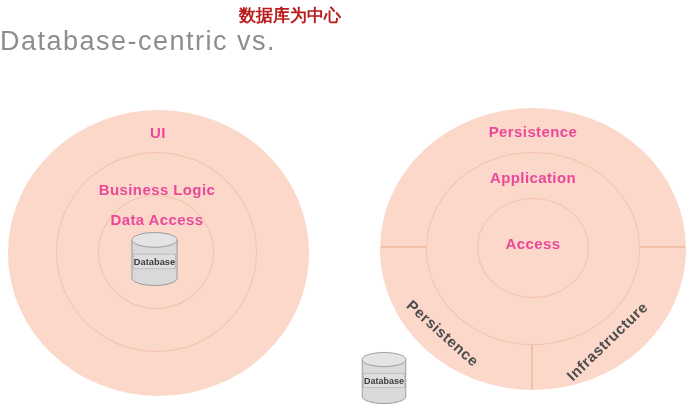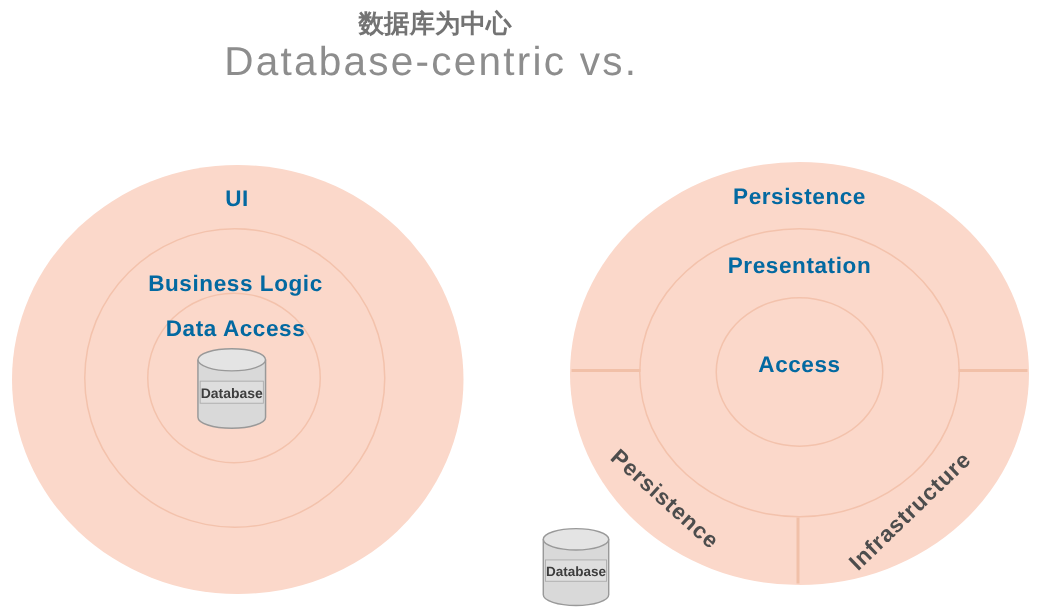--- a/index.html
+++ b/index.html
@@ -2,33 +2,33 @@
 <html><head>
 <meta charset="utf-8">
 <style>
   html,body { margin:0; padding:0; background:#ffffff; }
   .stage {
     position:relative; width:693px; height:410px; background:#ffffff;
     overflow:hidden; font-family:"Liberation Sans", sans-serif;
   }
   .caption {
     position:absolute; transform:translateX(-50%);
-    font-size:17px; font-weight:bold; color:#737373; white-space:nowrap;
+    font-size:17px; font-weight:bold; color:#b91c1c; white-space:nowrap;
     font-family:"DejaVu Sans","Liberation Sans",sans-serif;
   }
   .title {
-    position:absolute; top:27px; left:0; width:575px; text-align:center;
+    position:absolute; top:27px; left:0; width:575px; 
     font-size:27px; line-height:28px; font-weight:300; color:#8d8d8d;
     letter-spacing:1.5px;
   }
   .ring { position:absolute; border-radius:50%; background:#fbd8ca; box-sizing:border-box; }
   .ring.edged { border:1px solid #f3c2ac; }
   .layer-label {
     position:absolute; transform:translateX(-50%);
-    font-size:15px; font-weight:bold; color:#0369a1;
+    font-size:15px; font-weight:bold; color:#ec4899;
     letter-spacing:0.4px; white-space:nowrap;
   }
   .rot-label {
     position:absolute; font-size:15px; font-weight:bold; color:#4d4d4d;
     letter-spacing:0.6px; white-space:nowrap;
   }
   .rot-label.persistence  { left:443px; top:333px; transform:translate(-50%,-50%) rotate(42deg); }
   .rot-label.infrastructure { left:607px; top:341px; transform:translate(-50%,-50%) rotate(-44deg); }
   .divider { position:absolute; background:#f1c0a8; }
   .divider.h { height:2px; }
@@ -68,21 +68,21 @@
   <div>
     <div class="ring" style="left:380px; top:108px; width:306px; height:282px;"></div>
     <div class="ring edged" style="left:426px; top:152px; width:214px; height:193px;"></div>
     <div class="ring edged" style="left:477px; top:198px; width:112px; height:100px;"></div>
 
     <div class="divider h" style="left:381px; top:246px; width:46px;"></div>
     <div class="divider h" style="left:639px; top:246px; width:46px;"></div>
     <div class="divider v" style="left:531px; top:345px; height:44px;"></div>
 
     <div class="layer-label" style="left:533px; top:123px;">Persistence</div>
-    <div class="layer-label" style="left:533px; top:169px;">Presentation</div>
+    <div class="layer-label" style="left:533px; top:169px;">Application</div>
     <div class="layer-label" style="left:533px; top:235px;">Access</div>
 
     <div class="rot-label persistence">Persistence</div>
     <div class="rot-label infrastructure">Infrastructure</div>
 
     <svg class="cylinder" style="left:356px; top:351px;" width="56" height="55" viewBox="0 0 50 58">
       <path d="M2 9 v39 a23 7.5 0 0 0 46 0 V9" fill="#d9d9d9" stroke="#999999" stroke-width="1"></path>
       <ellipse cx="25" cy="9" rx="23" ry="7.5" fill="#e4e4e4" stroke="#999999" stroke-width="1"></ellipse>
       <rect x="3.5" y="23.5" width="43" height="15" fill="#dedede" stroke="#aaaaaa" stroke-width="0.6"></rect>
       <text x="25" y="35" text-anchor="middle" font-size="9.5" font-weight="bold" fill="#3d3d3d">Database</text>

